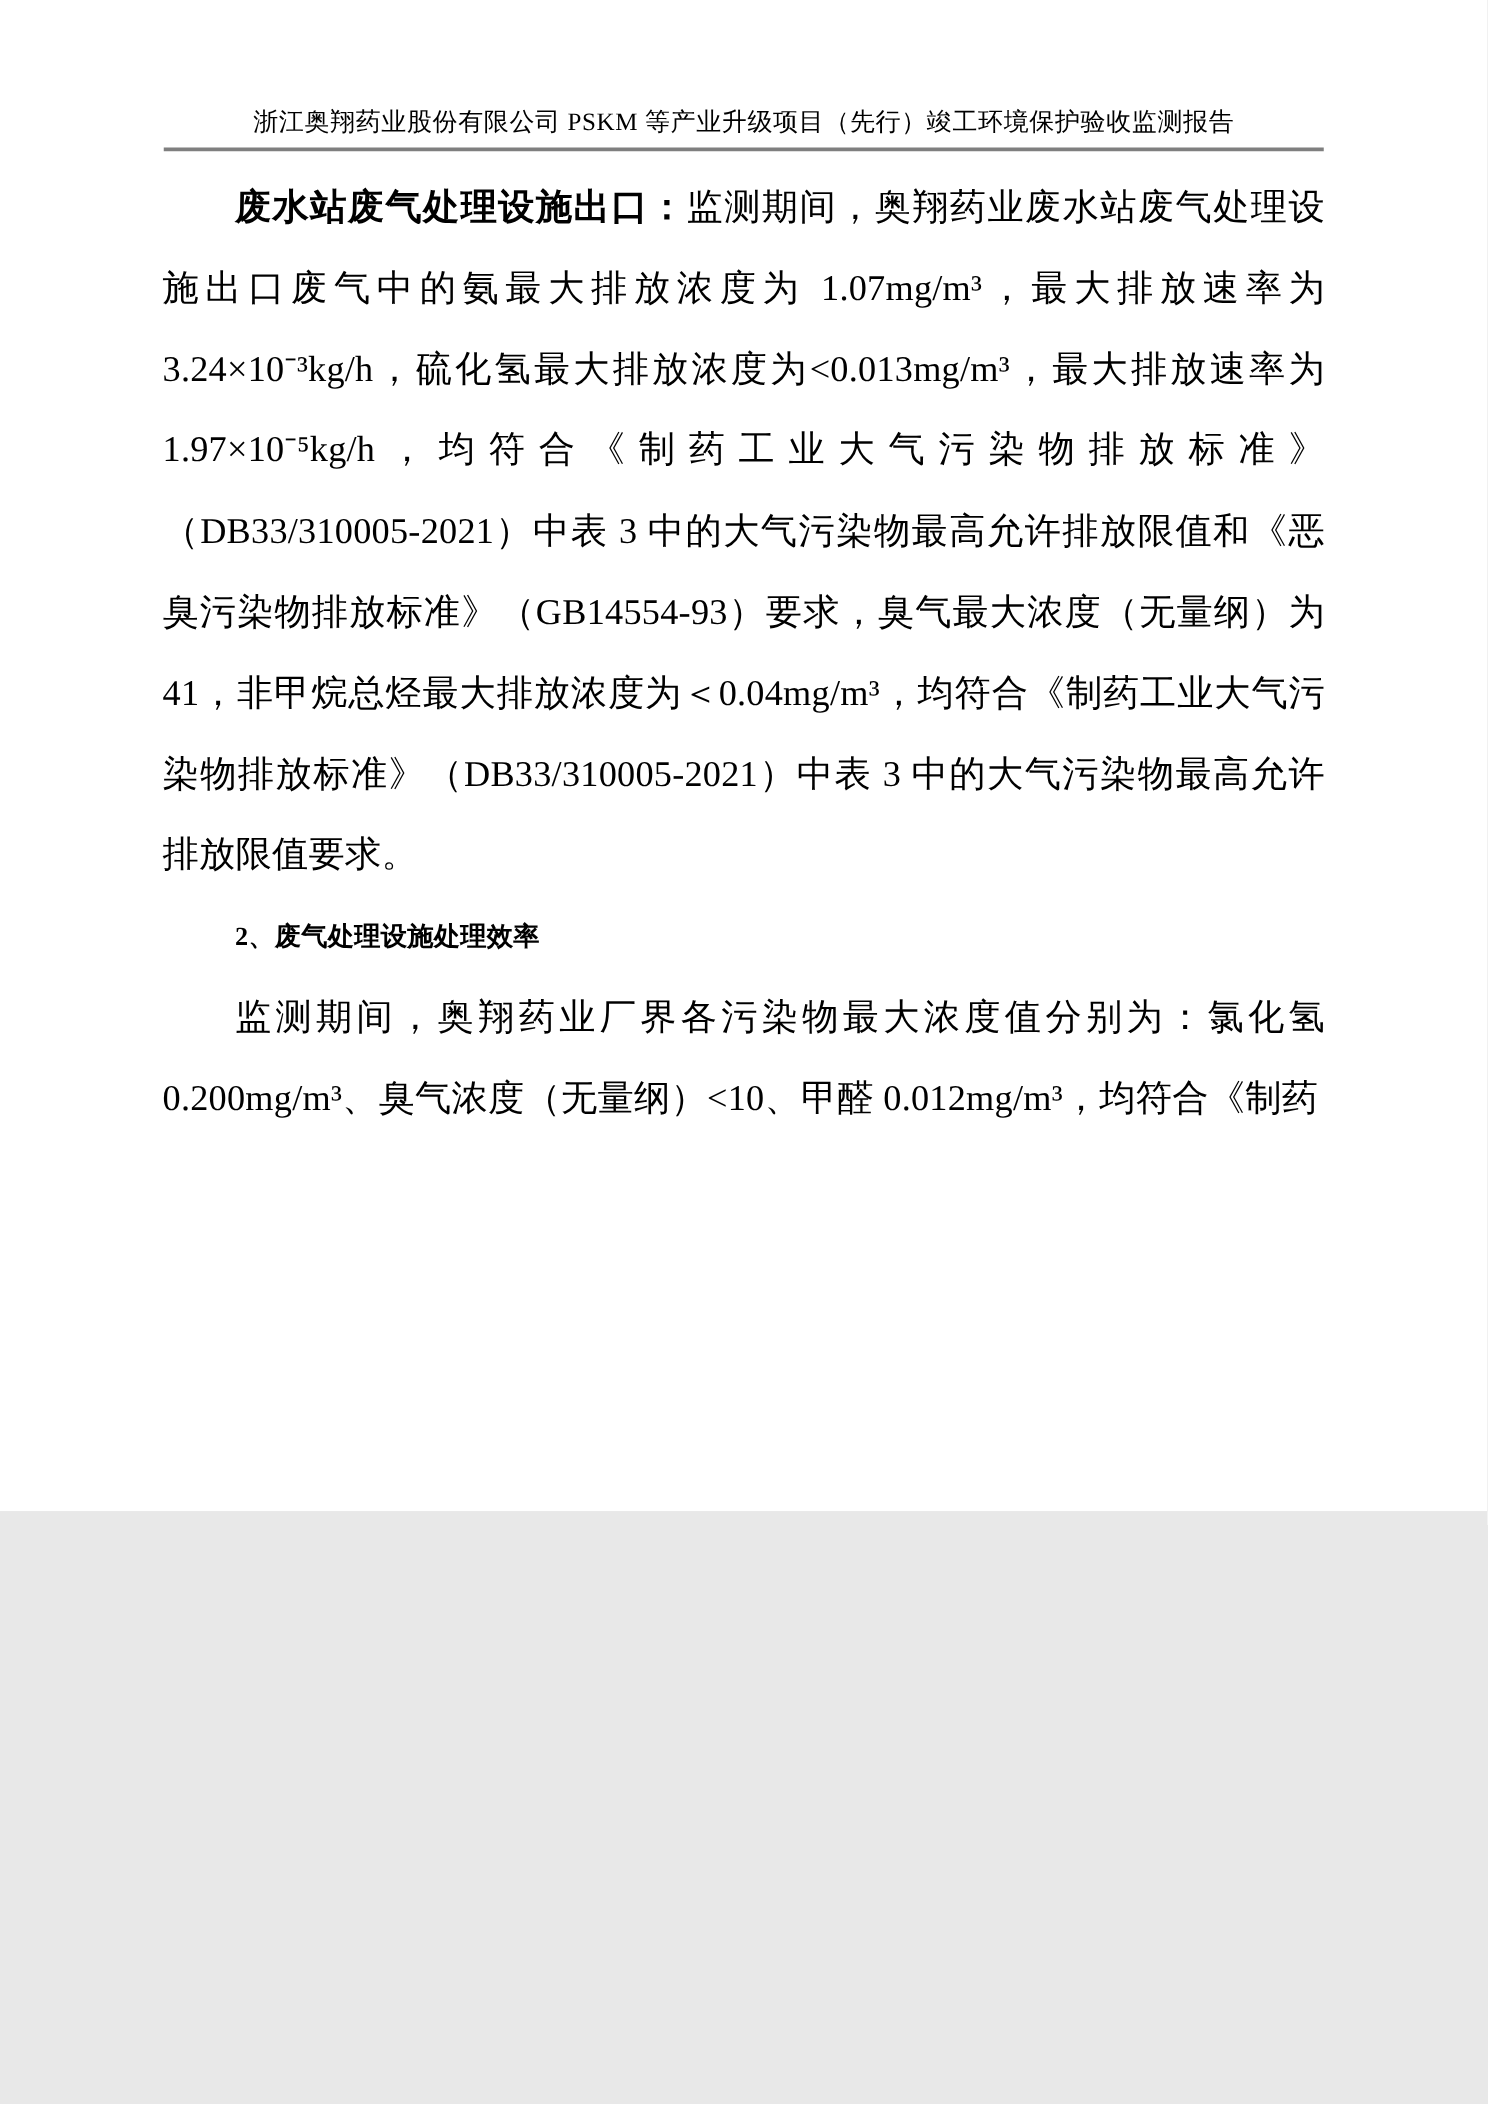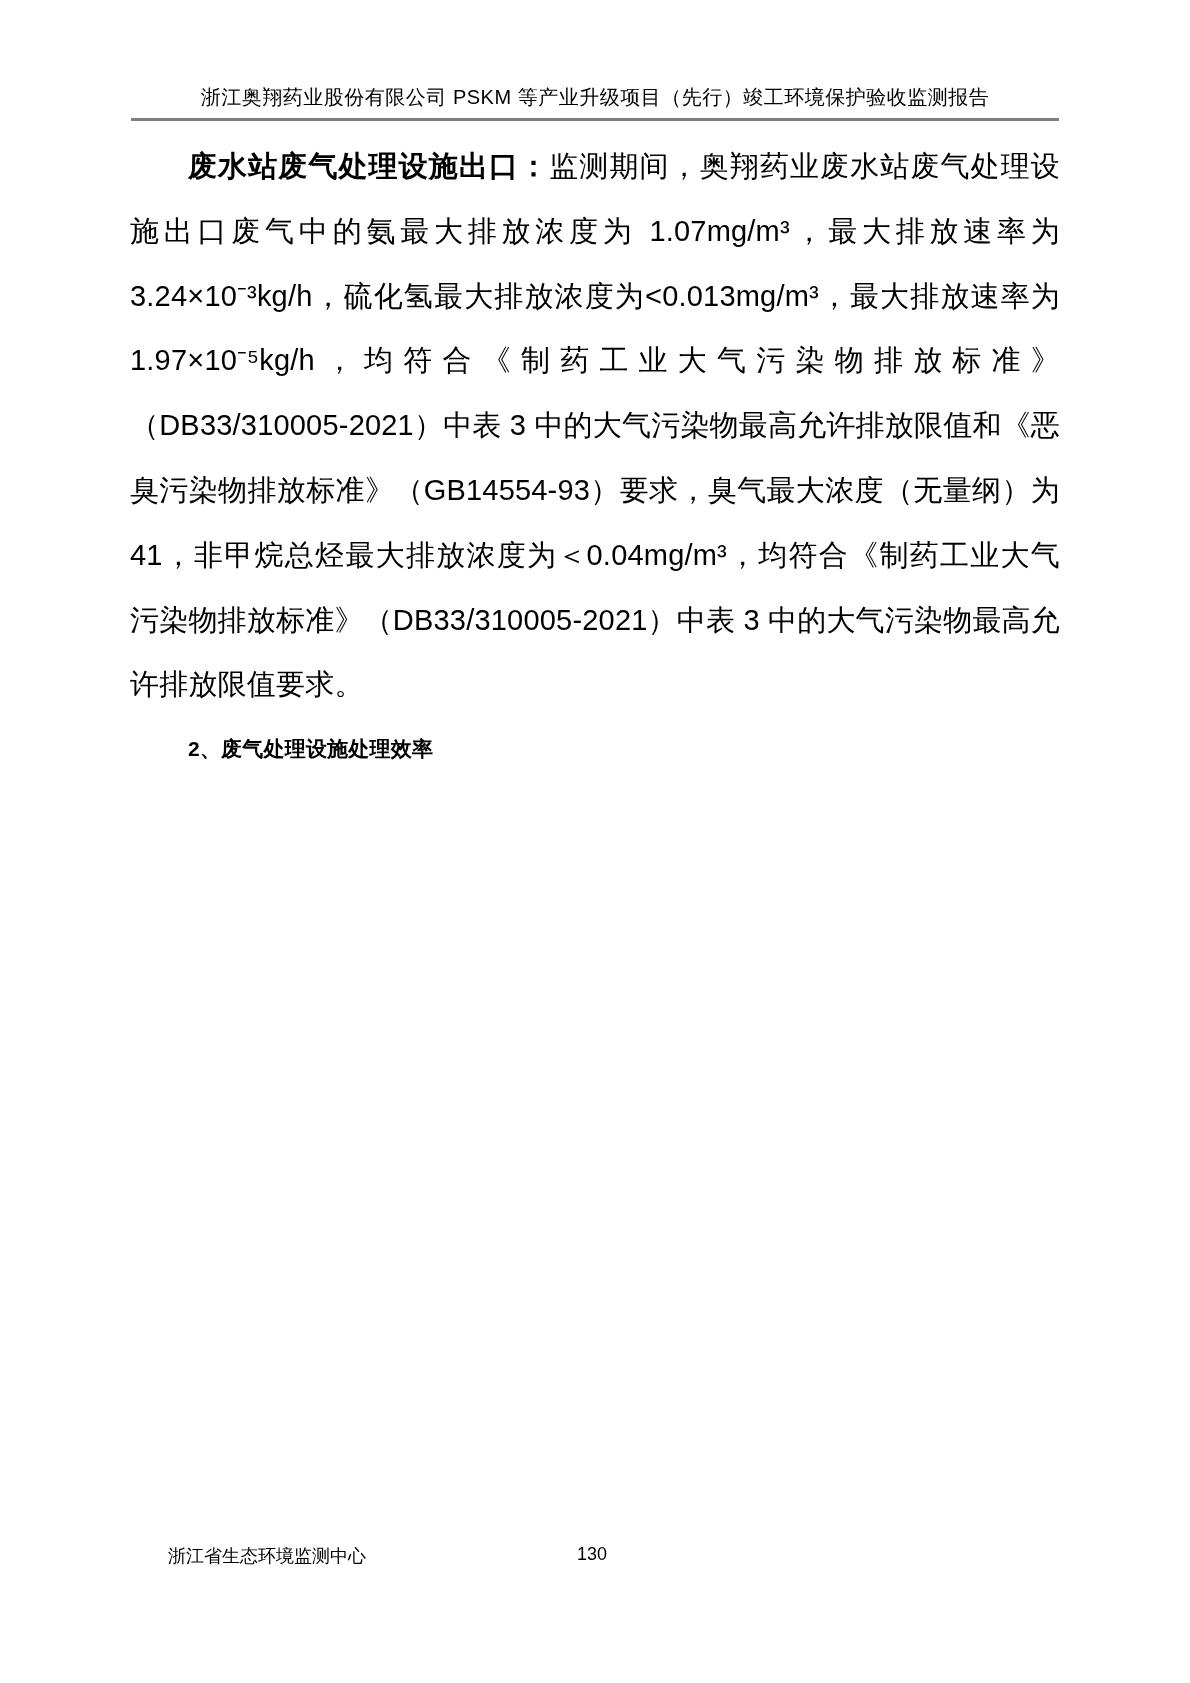--- a/index.html
+++ b/index.html
@@ -1,22 +1,22 @@
 <!DOCTYPE html>
 <html lang="zh"><head>
 <meta charset="utf-8">
 <style>
   html, body { margin: 0; padding: 0; background: #e8e8e8; }
   .page {
     position: relative;
     width: 1190px;
-    height: 1683px;
+    height: 1209px;
     margin: 0 auto;
     background: #ffffff;
-    font-family: Liberation Sans, sans-serif;
+    font-family: Liberation Serif, serif;
     color: #000000;
     overflow: hidden;
   }
   
   .header {
     position: absolute;
     top: 0;
     left: 131px;
     width: 928px;
   }
@@ -71,20 +71,21 @@
 <div class="page">
 
   <div class="header">
     <div class="header-title">浙江奥翔药业股份有限公司 PSKM 等产业升级项目（先行）竣工环境保护验收监测报告</div>
     <div class="header-rule"></div>
   </div>
 
   <div class="content">
     <p class="para indent"><span class="lead-bold">废水站废气处理设施出口：</span><span>监测期间，奥翔药业废水站废气处理设施出口废气中的氨最大排放浓度为 1.07mg/m³，最大排放速率为 3.24×10⁻³kg/h，硫化氢最大排放浓度为&lt;0.013mg/m³，最大排放速率为 1.97×10⁻⁵kg/h，均符合《制药工业大气污染物排放标准》（DB33/310005-2021）中表 3 中的大气污染物最高允许排放限值和《恶臭污染物排放标准》（GB14554-93）要求，臭气最大浓度（无量纲）为 41，非甲烷总烃最大排放浓度为＜0.04mg/m³，均符合《制药工业大气污染物排放标准》（DB33/310005-2021）中表 3 中的大气污染物最高允许排放限值要求。</span></p>
     <h2 class="heading">2、废气处理设施处理效率</h2>
+    <p class="para indent">监测期间，奥翔药业厂界各污染物最大浓度值分别为：氯化氢 0.200mg/m³、臭气浓度（无量纲）&lt;10、甲醛 0.012mg/m³，均符合《制药</p>
   </div>
 
   <div class="footer">
     <span class="footer-org">浙江省生态环境监测中心</span>
     <span class="footer-page">130</span>
   </div>
 
 </div>
 
 </body></html>

